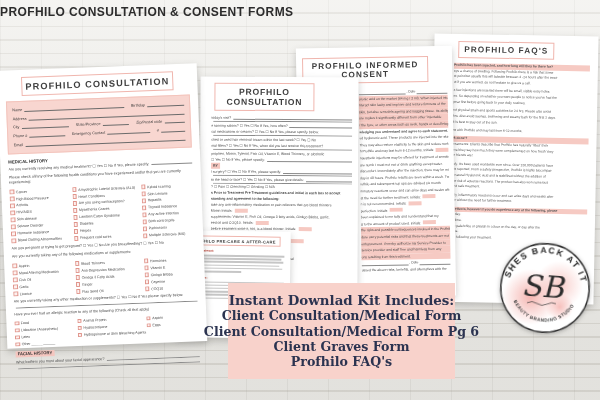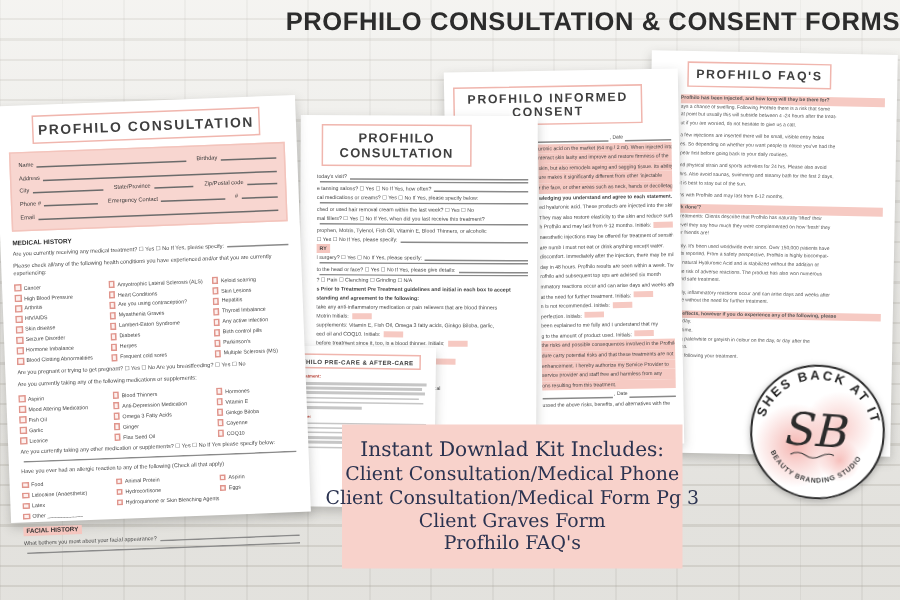--- a/index.html
+++ b/index.html
@@ -4,22 +4,22 @@
 <style>
   html,body{margin:0;padding:0;background:#ccc;}
   .stage{position:relative;width:600px;height:400px;overflow:hidden;
     font-family:"Liberation Sans",sans-serif;
     background:
       repeating-linear-gradient(90deg, rgba(158,155,148,.14) 0 1px, transparent 1px 41px),
       repeating-linear-gradient(180deg, #efeeea 0 12px, #dcdad4 12px 13.5px),
       linear-gradient(180deg,#ecebe7,#e2e1dc);}
   .stage::after{content:"";position:absolute;inset:0;pointer-events:none;
     background:linear-gradient(180deg, rgba(255,255,255,.35), rgba(120,118,112,.10) 85%);}
-  .wall-title{position:absolute;top:5px;left:0;width:100%;text-align:right;z-index:2;
-    font-size:17px;font-weight:bold;letter-spacing:.4px;color:#2c2c2c;}
+  .wall-title{position:absolute;top:5px;left:0;width:100%;text-align:left;z-index:2;
+    font-size:12px;font-weight:bold;letter-spacing:.4px;color:#2c2c2c;}
   .page{position:absolute;background:#fff;box-shadow:0 3px 7px rgba(70,68,64,.28);box-sizing:border-box;}
   
   .tbox{border:1px solid #f0b6ae;background:#fff;color:#3f3f3f;text-align:center;
     font-weight:bold;letter-spacing:1.1px;box-sizing:border-box;}
   
   .f-left{left:2px;top:67px;width:200px;height:278px;z-index:40;transform:rotate(-2.2deg);padding:7px 8px;}
   .tbox1{font-size:9.2px;width:152px;padding:3.5px 0;margin:0 auto;}
   .fields{background:#f8d6d0;border:1px solid #f3c4bc;margin-top:5px;padding:1px 5px 6px;}
   .frow{display:flex;gap:7px;font-size:3.8px;color:#3a3a3a;margin-top:4.8px;align-items:flex-end;}
   .fc{display:flex;align-items:flex-end;}
@@ -67,21 +67,21 @@
   .tboxP{font-size:4.1px;width:92%;padding:1.5px 0;margin:0 auto;letter-spacing:.3px;border-width:.7px;}
   .rh{color:#b5382c;font-weight:bold;font-size:2.9px;margin-top:3.4px;}
   .bars span{display:block;height:1.5px;background:#8d8d8d;opacity:.5;margin-top:1.7px;}
   .bars span:nth-child(1){width:100%}.bars span:nth-child(2){width:97%}
   .bars span:nth-child(3){width:99%}.bars span:nth-child(4){width:95%}
   .bars span:nth-child(5){width:98%}.bars span:nth-child(6){width:58%}
   
   .kitbox{position:absolute;left:228px;top:283px;width:227px;height:96px;z-index:50;
     background:#f8d2cb;display:flex;flex-direction:column;align-items:center;justify-content:center;
     font-family:"DejaVu Serif",serif;color:#2b3350;}
-  .ki{font-size:12.6px;font-weight:normal;line-height:15.2px;white-space:nowrap;}
+  .ki{font-size:12.6px;font-weight:bold;line-height:15.2px;white-space:nowrap;}
   .k1{font-size:13.4px;margin-bottom:.5px;}
   
   .logo{position:absolute;left:497px;top:240px;width:96px;height:96px;z-index:60;
     transform:rotate(4deg);filter:drop-shadow(0 1px 2px rgba(0,0,0,.25));}
   .lt{font-family:"Liberation Sans",sans-serif;font-weight:bold;font-size:8.6px;letter-spacing:1.6px;fill:#242424;}
   .lb{font-family:"Liberation Sans",sans-serif;font-weight:bold;font-size:4.6px;letter-spacing:.5px;fill:#3a3a3a;}
   .lm{font-family:"DejaVu Serif",serif;font-style:italic;font-size:30px;fill:#2c2c2c;}
 </style>
 </head>
 <body>
@@ -520,22 +520,22 @@
     </div>
 
     <div class="facial"><span class="hlh">FACIAL HISTORY</span></div>
     <div class="q u">What bothers you most about your facial appearance?</div>
     <div class="q u"></div>
   </section>
 
   <div class="kitbox">
 
   <div class="ki k1">Instant Downlad Kit Includes:</div>
-      <div class="ki">Client Consultation/Medical Phone</div>
-      <div class="ki">Client Consultation/Medical Form Pg 3</div>
+      <div class="ki">Client Consultation/Medical Form</div>
+      <div class="ki">Client Consultation/Medical Form Pg 6</div>
       <div class="ki">Client Graves Form</div>
       <div class="ki">Profhilo FAQ's</div>
     </div>
 
   <svg class="logo" viewBox="0 0 96 96" aria-hidden="true">
     <defs>
       <radialGradient id="wash1">
         <stop offset="0" stop-color="#f3a9a4" stop-opacity=".85"></stop>
         <stop offset="1" stop-color="#f3a9a4" stop-opacity="0"></stop>
       </radialGradient>

